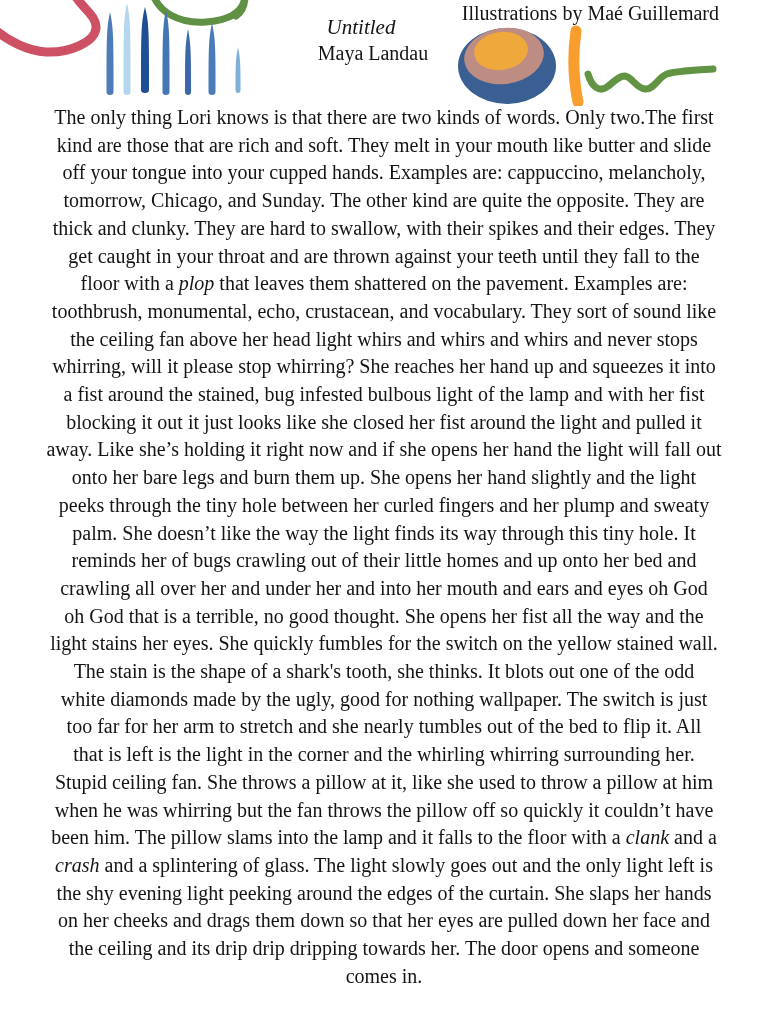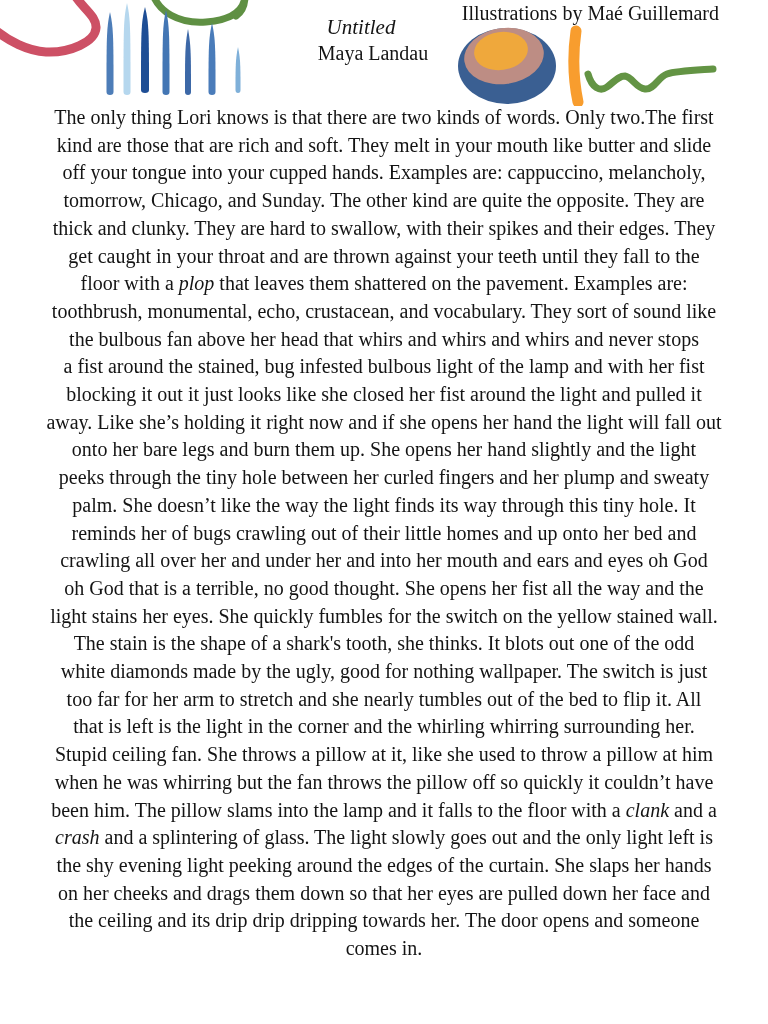--- a/index.html
+++ b/index.html
@@ -106,21 +106,22 @@
 
   <main class="story">
       <div class="story-line">The only thing Lori knows is that there are two kinds of words. Only two.The first</div>
       <div class="story-line">kind are those that are rich and soft. They melt in your mouth like butter and slide</div>
       <div class="story-line">off your tongue into your cupped hands. Examples are: cappuccino, melancholy,</div>
       <div class="story-line">tomorrow, Chicago, and Sunday. The other kind are quite the opposite. They are</div>
       <div class="story-line">thick and clunky. They are hard to swallow, with their spikes and their edges. They</div>
       <div class="story-line">get caught in your throat and are thrown against your teeth until they fall to the</div>
       <div class="story-line">floor with a <em>plop</em> that leaves them shattered on the pavement. Examples are:</div>
       <div class="story-line">toothbrush, monumental, echo, crustacean, and vocabulary. They sort of sound like</div>
-      <div class="story-line">the bulbous fan above her head that whirs and whirs and whirs and never stops</div>
+      <div class="story-line">the ceiling fan above her head light whirs and whirs and whirs and never stops</div>
+      <div class="story-line">whirring, will it please stop whirring? She reaches her hand up and squeezes it into</div>
       <div class="story-line">a fist around the stained, bug infested bulbous light of the lamp and with her fist</div>
       <div class="story-line">blocking it out it just looks like she closed her fist around the light and pulled it</div>
       <div class="story-line">away. Like she’s holding it right now and if she opens her hand the light will fall out</div>
       <div class="story-line">onto her bare legs and burn them up. She opens her hand slightly and the light</div>
       <div class="story-line">peeks through the tiny hole between her curled fingers and her plump and sweaty</div>
       <div class="story-line">palm. She doesn’t like the way the light finds its way through this tiny hole. It</div>
       <div class="story-line">reminds her of bugs crawling out of their little homes and up onto her bed and</div>
       <div class="story-line">crawling all over her and under her and into her mouth and ears and eyes oh God</div>
       <div class="story-line">oh God that is a terrible, no good thought. She opens her fist all the way and the</div>
       <div class="story-line">light stains her eyes. She quickly fumbles for the switch on the yellow stained wall.</div>

